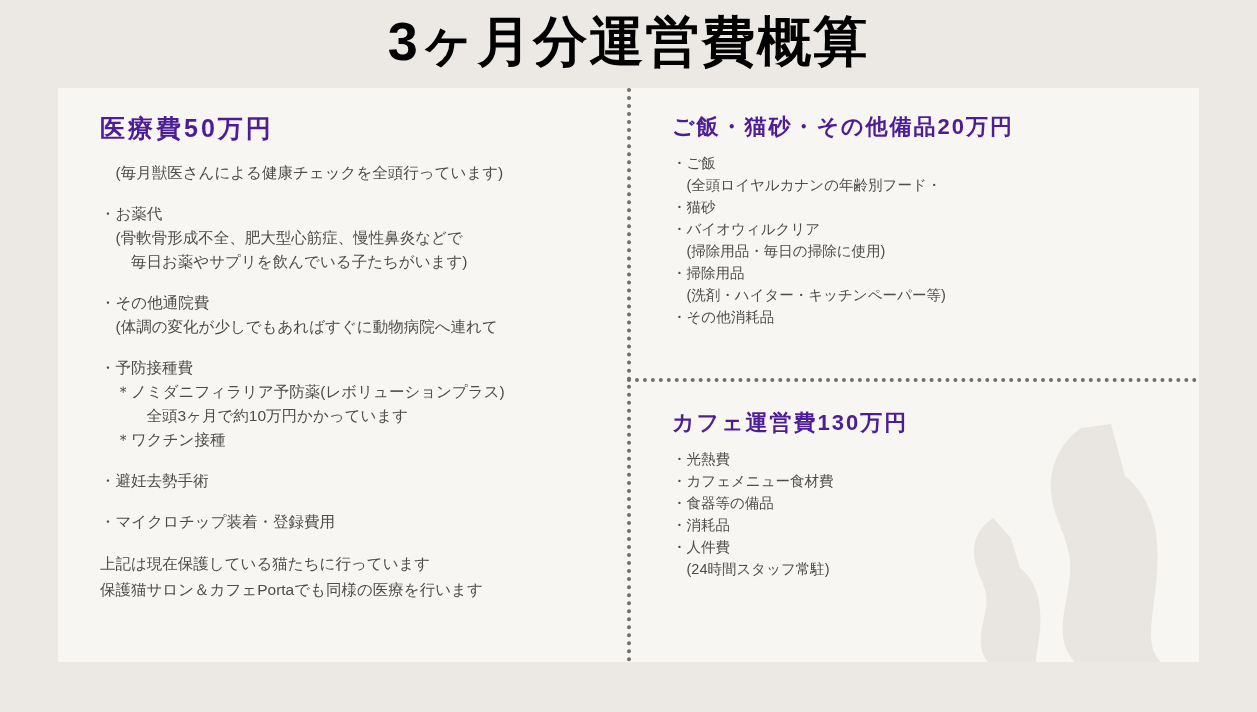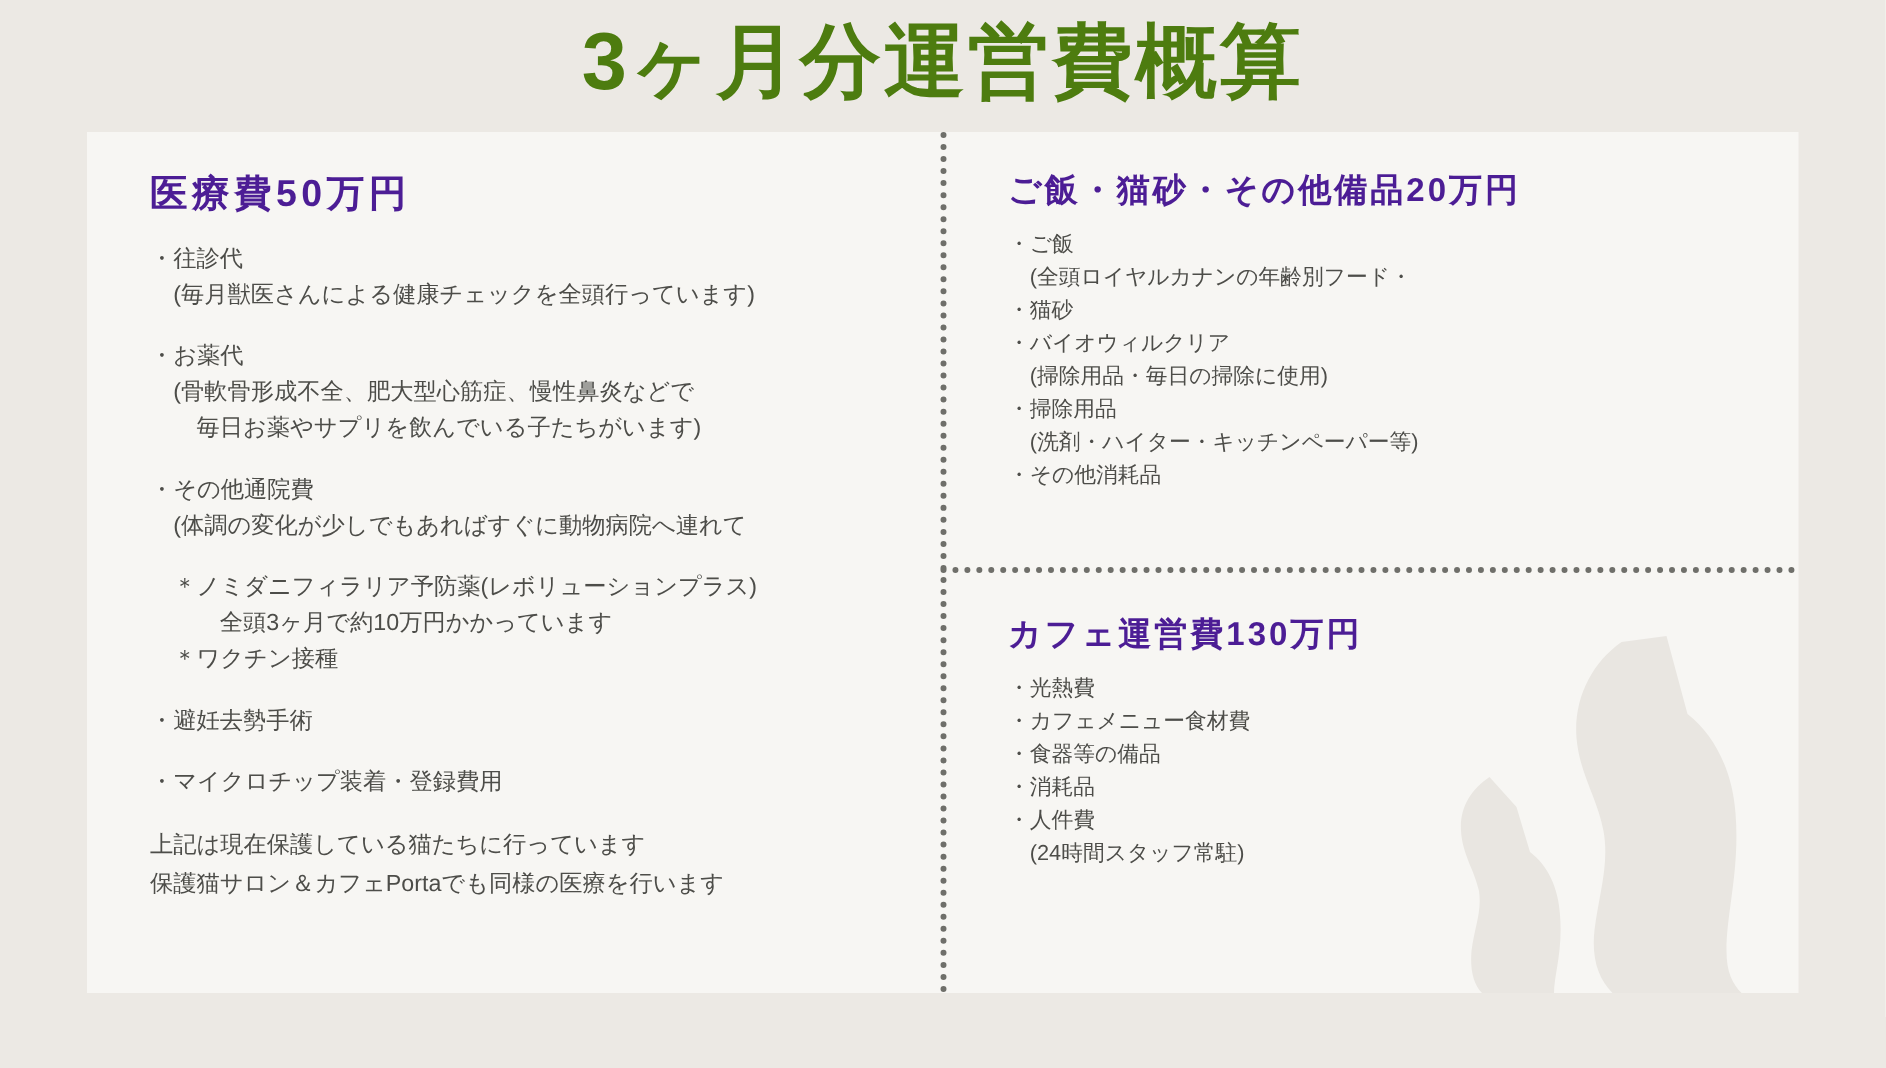--- a/index.html
+++ b/index.html
@@ -22,21 +22,21 @@
   }
   .title {
     position: absolute;
     top: 6px;
     left: 0;
     width: 1257px;
     text-align: center;
     font-size: 54px;
     font-weight: bold;
     letter-spacing: 2px;
-    color: #4d7c0f;
+    color: #000000;
     line-height: 70px;
   }
   .panel {
     position: absolute;
     left: 58px;
     top: 88px;
     width: 1141px;
     height: 574px;
     background: #f7f6f3;
   }
@@ -135,33 +135,33 @@
     </svg>
   </div>
 
   <div class="divider-v"></div>
   <div class="divider-h"></div>
 
   <div class="col-left">
     <div class="sec-title">医療費50万円</div>
 
     <div class="block">
-      <div class="line">・往診代</div>
       <div class="line">　(毎月獣医さんによる健康チェックを全頭行っています)</div>
     </div>
     <div class="block">
       <div class="line">・お薬代</div>
       <div class="line">　(骨軟骨形成不全、肥大型心筋症、慢性鼻炎などで</div>
       <div class="line">　　毎日お薬やサプリを飲んでいる子たちがいます)</div>
     </div>
     <div class="block">
       <div class="line">・その他通院費</div>
       <div class="line">　(体調の変化が少しでもあればすぐに動物病院へ連れて</div>
     </div>
     <div class="block">
+      <div class="line">・予防接種費</div>
       <div class="line">　＊ノミダニフィラリア予防薬(レボリューションプラス)</div>
       <div class="line">　　　全頭3ヶ月で約10万円かかっています</div>
       <div class="line">　＊ワクチン接種</div>
     </div>
     <div class="block">
       <div class="line">・避妊去勢手術</div>
     </div>
     <div class="block">
       <div class="line">・マイクロチップ装着・登録費用</div>
     </div>

